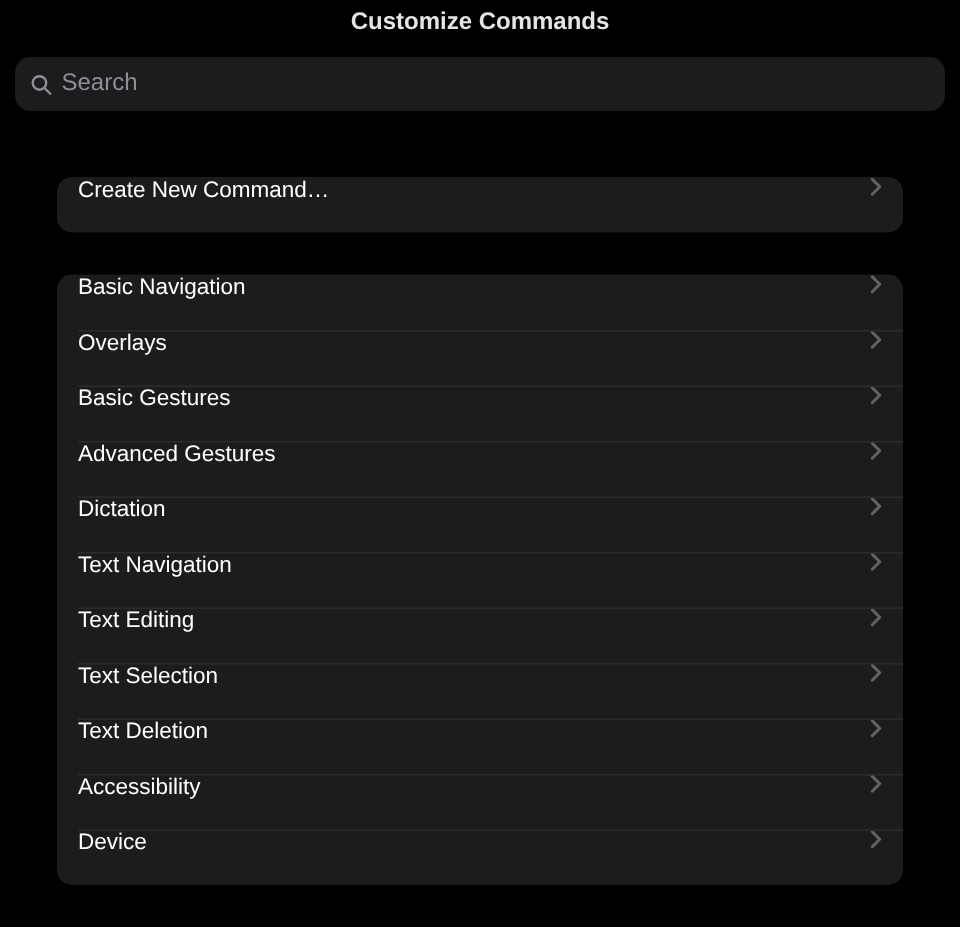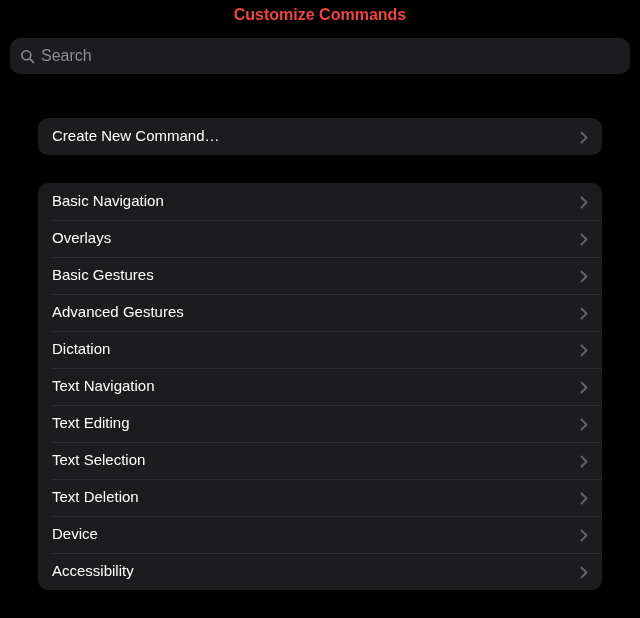--- a/index.html
+++ b/index.html
@@ -27,21 +27,21 @@
     align-items: center;
     color: #0a84ff;
     font-size: 16px;
     cursor: pointer;
     gap: 2px;
   }
   .back-button svg { display: block; }
   .nav-title {
     font-size: 16px;
     font-weight: 600;
-    color: #ef4444;
+    color: #e5e5e5;
   }
   .search-wrap {
     padding: 8px 10px 4px 10px;
   }
   .search-field {
     background: #1c1c1e;
     border-radius: 10px;
     height: 36px;
     display: flex;
     align-items: center;
@@ -65,23 +65,23 @@
   }
   .group {
     background: #1c1c1e;
     border-radius: 10px;
     margin: 0 28px;
   }
   .group.first { margin-top: 40px; }
   .group.second { margin-top: 28px; }
   .row {
     display: flex;
-    align-items: flex-end;
+    align-items: flex-start;
     height: 37px;
-    padding: 11px 14px;
+    padding: 0 14px;
     cursor: pointer;
     position: relative;
   }
   .row + .row::before {
     content: "";
     position: absolute;
     left: 14px;
     right: 0;
     top: 0;
     height: 1px;
@@ -194,30 +194,30 @@
       </div>
       <div class="row">
         <span class="row-label">Text Deletion</span>
         <span class="chevron">
           <svg width="8" height="13" viewBox="0 0 8 13">
             <polyline points="1.5,1.5 6.5,6.5 1.5,11.5" fill="none" stroke="#636366" stroke-width="2" stroke-linecap="round" stroke-linejoin="round"></polyline>
           </svg>
         </span>
       </div>
       <div class="row">
+        <span class="row-label">Accessibility</span>
+        <span class="chevron">
+          <svg width="8" height="13" viewBox="0 0 8 13">
+            <polyline points="1.5,1.5 6.5,6.5 1.5,11.5" fill="none" stroke="#636366" stroke-width="2" stroke-linecap="round" stroke-linejoin="round"></polyline>
+          </svg>
+        </span>
+      </div>
+      <div class="row">
         <span class="row-label">Device</span>
         <span class="chevron">
           <svg width="8" height="13" viewBox="0 0 8 13">
             <polyline points="1.5,1.5 6.5,6.5 1.5,11.5" fill="none" stroke="#636366" stroke-width="2" stroke-linecap="round" stroke-linejoin="round"></polyline>
           </svg>
         </span>
       </div>
-      <div class="row">
-        <span class="row-label">Accessibility</span>
-        <span class="chevron">
-          <svg width="8" height="13" viewBox="0 0 8 13">
-            <polyline points="1.5,1.5 6.5,6.5 1.5,11.5" fill="none" stroke="#636366" stroke-width="2" stroke-linecap="round" stroke-linejoin="round"></polyline>
-          </svg>
-        </span>
-      </div>
     </div>
 
 </div>
 
 </body></html>

